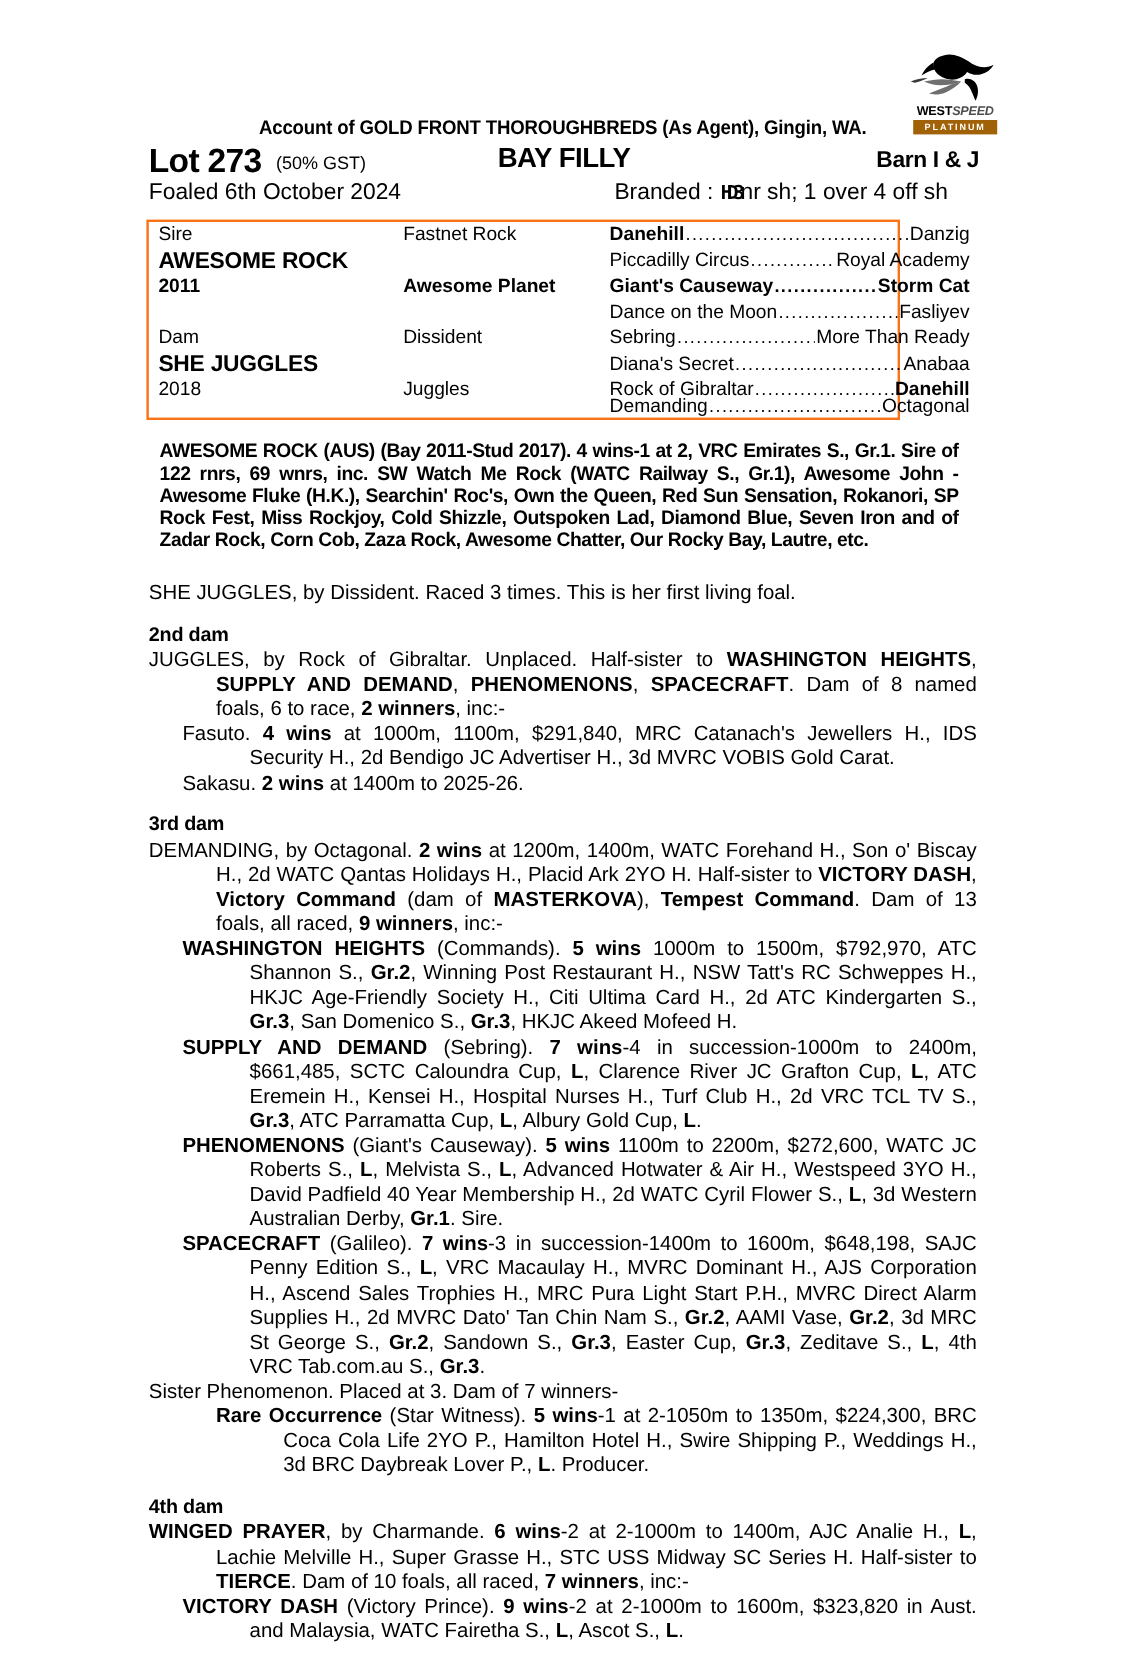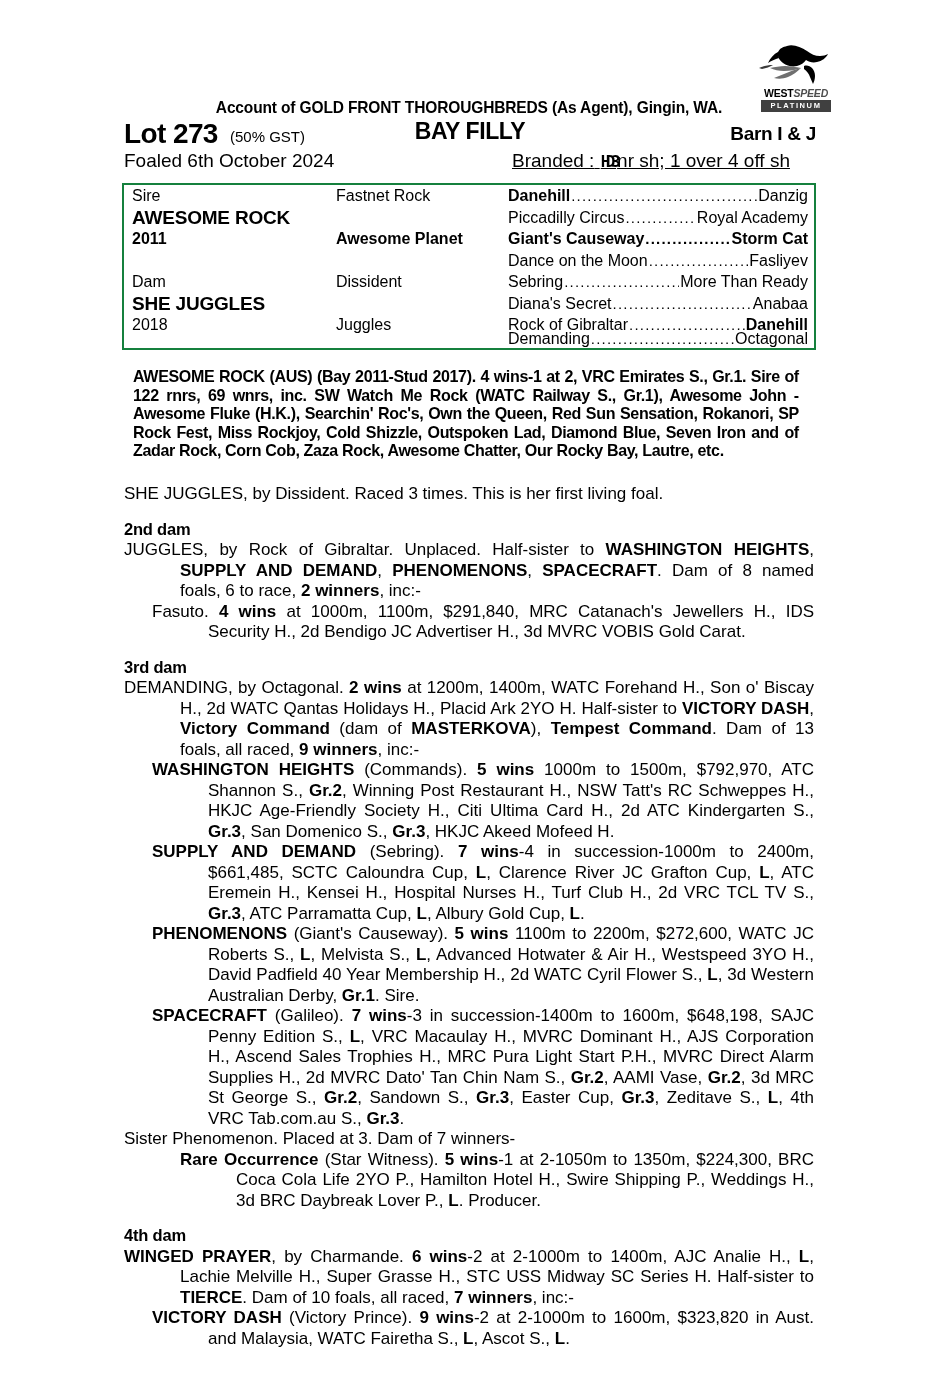--- a/index.html
+++ b/index.html
@@ -39,21 +39,21 @@
     font-weight: bold;
     letter-spacing: -0.2px;
     line-height: 11px;
     white-space: nowrap;
   }
   .logo-words .w1 { font-style: normal; }
   .logo-words .w2 { font-style: italic; color:#4d4d4d; }
   .logo-plat {
     width: 70px;
     margin: 1px auto 0;
-    background: #404040;
+    background: #a16207;
     color: #fff;
     font-size: 7.5px;
     font-weight: bold;
     letter-spacing: 1.6px;
     text-align: center;
     padding: 1px 0 1.5px 0;
     box-sizing: border-box;
   }
 
   
@@ -114,38 +114,37 @@
   }
   .foaled {
     position: absolute;
     left: 0; top: 0;
     white-space: nowrap;
   }
   .branded {
     position: absolute;
     left: 388px; top: 0;
     white-space: nowrap;
-    text-decoration: underline;
   }
   .brandmark {
     font-family: "DejaVu Sans Mono", monospace;
     font-weight: bold;
     font-size: 16px;
     letter-spacing: -4.5px;
     padding: 0 1px;
   }
 
   
   .ped-table {
     position: absolute;
     left: 122px;
     top: 183px;
-    width: 694px;
+    width: 628px;
     height: 167px;
-    border: 2px solid #15803d;
+    border: 2px solid #f97316;
     box-sizing: border-box;
   }
   .ped-row {
     position: absolute;
     left: 0;
     width: 100%;
     height: 21.5px;
   }
   .ped-cell {
     position: absolute;
@@ -347,20 +346,21 @@
 
   <div class="sire-blurb">AWESOME ROCK (AUS) (Bay 2011-Stud 2017). 4 wins-1 at 2, VRC Emirates S., Gr.1. Sire of 122 rnrs, 69 wnrs, inc. SW Watch Me Rock (WATC Railway S., Gr.1), Awesome John - Awesome Fluke (H.K.), Searchin' Roc's, Own the Queen, Red Sun Sensation, Rokanori, SP Rock Fest, Miss Rockjoy, Cold Shizzle, Outspoken Lad, Diamond Blue, Seven Iron and of Zadar Rock, Corn Cob, Zaza Rock, Awesome Chatter, Our Rocky Bay, Lautre, etc.</div>
 
   <div class="narrative">
 
     <div class="para lvl1 nojust">SHE JUGGLES, by Dissident. Raced 3 times. This is her first living foal.</div>
 
     <div class="dam-head">2nd dam</div>
     <div class="para lvl1">JUGGLES, by Rock of Gibraltar. Unplaced. Half-sister to <b>WASHINGTON HEIGHTS</b>, <b>SUPPLY AND DEMAND</b>, <b>PHENOMENONS</b>, <b>SPACECRAFT</b>. Dam of 8 named foals, 6 to race, <b>2 winners</b>, inc:-</div>
     <div class="para lvl2">Fasuto. <b>4 wins</b> at 1000m, 1100m, $291,840, MRC Catanach's Jewellers H., IDS Security H., 2d Bendigo JC Advertiser H., 3d MVRC VOBIS Gold Carat.</div>
+    <div class="para lvl2 nojust">Sakasu. <b>2 wins</b> at 1400m to 2025-26.</div>
 
     <div class="dam-head">3rd dam</div>
     <div class="para lvl1">DEMANDING, by Octagonal. <b>2 wins</b> at 1200m, 1400m, WATC Forehand H., Son o' Biscay H., 2d WATC Qantas Holidays H., Placid Ark 2YO H. Half-sister to <b>VICTORY DASH</b>, <b>Victory Command</b> (dam of <b>MASTERKOVA</b>), <b>Tempest Command</b>. Dam of 13 foals, all raced, <b>9 winners</b>, inc:-</div>
     <div class="para lvl2"><b>WASHINGTON HEIGHTS</b> (Commands). <b>5 wins</b> 1000m to 1500m, $792,970, ATC Shannon S., <b>Gr.2</b>, Winning Post Restaurant H., NSW Tatt's RC Schweppes H., HKJC Age-Friendly Society H., Citi Ultima Card H., 2d ATC Kindergarten S., <b>Gr.3</b>, San Domenico S., <b>Gr.3</b>, HKJC Akeed Mofeed H.</div>
     <div class="para lvl2"><b>SUPPLY AND DEMAND</b> (Sebring). <b>7 wins</b>-4 in succession-1000m to 2400m, $661,485, SCTC Caloundra Cup, <b>L</b>, Clarence River JC Grafton Cup, <b>L</b>, ATC Eremein H., Kensei H., Hospital Nurses H., Turf Club H., 2d VRC TCL TV S., <b>Gr.3</b>, ATC Parramatta Cup, <b>L</b>, Albury Gold Cup, <b>L</b>.</div>
     <div class="para lvl2"><b>PHENOMENONS</b> (Giant's Causeway). <b>5 wins</b> 1100m to 2200m, $272,600, WATC JC Roberts S., <b>L</b>, Melvista S., <b>L</b>, Advanced Hotwater &amp; Air H., Westspeed 3YO H., David Padfield 40 Year Membership H., 2d WATC Cyril Flower S., <b>L</b>, 3d Western Australian Derby, <b>Gr.1</b>. Sire.</div>
     <div class="para lvl2"><b>SPACECRAFT</b> (Galileo). <b>7 wins</b>-3 in succession-1400m to 1600m, $648,198, SAJC Penny Edition S., <b>L</b>, VRC Macaulay H., MVRC Dominant H., AJS Corporation H., Ascend Sales Trophies H., MRC Pura Light Start P.H., MVRC Direct Alarm Supplies H., 2d MVRC Dato' Tan Chin Nam S., <b>Gr.2</b>, AAMI Vase, <b>Gr.2</b>, 3d MRC St George S., <b>Gr.2</b>, Sandown S., <b>Gr.3</b>, Easter Cup, <b>Gr.3</b>, Zeditave S., <b>L</b>, 4th VRC Tab.com.au S., <b>Gr.3</b>.</div>
     <div class="para lvl1 nojust">Sister Phenomenon. Placed at 3. Dam of 7 winners-</div>
     <div class="para lvl3"><b>Rare Occurrence</b> (Star Witness). <b>5 wins</b>-1 at 2-1050m to 1350m, $224,300, BRC Coca Cola Life 2YO P., Hamilton Hotel H., Swire Shipping P., Weddings H., 3d BRC Daybreak Lover P., <b>L</b>. Producer.</div>
 

